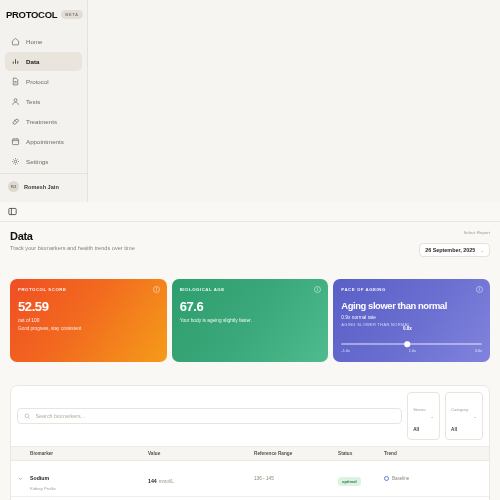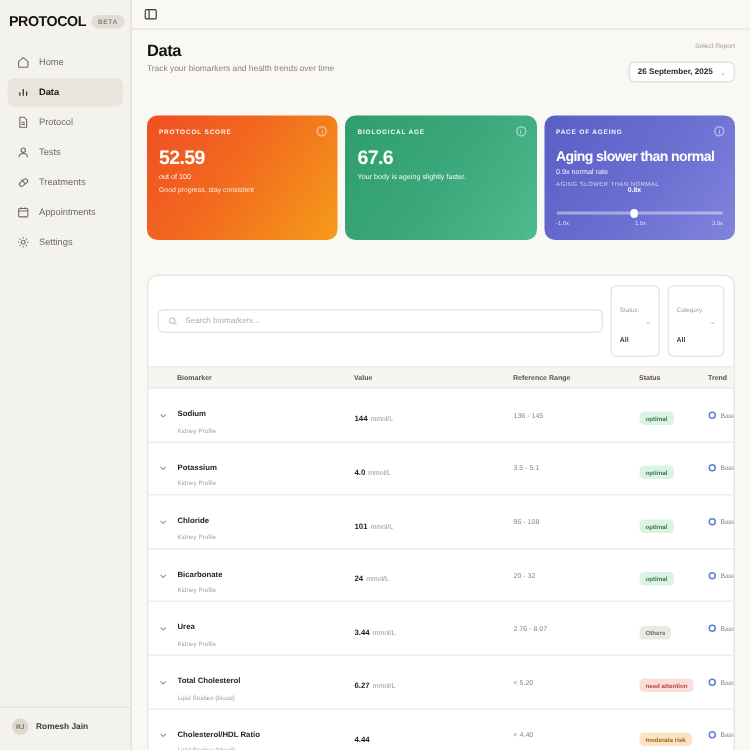--- a/index.html
+++ b/index.html
@@ -2,21 +2,21 @@
 <html><head>
 <meta charset="utf-8">
 <style>
   * { box-sizing: border-box; margin: 0; padding: 0; }
   html, body {
     width: 500px; height: 500px;
     font-family: "Liberation Sans", sans-serif;
     background: #f7f5f2;
     overflow: hidden;
   }
-  .app { display: flex; width: 500px; height: 500px; }
+  .app { display: flex; width: 500px; height: 500px; flex-direction: column; }
 
   
   .sidebar {
     width: 88px; height: 500px;
     background: #f4f2ee;
     border-right: 1px solid #e6e2db;
     display: flex; flex-direction: column;
     padding-top: 6px;
     flex: 0 0 88px;
   }

